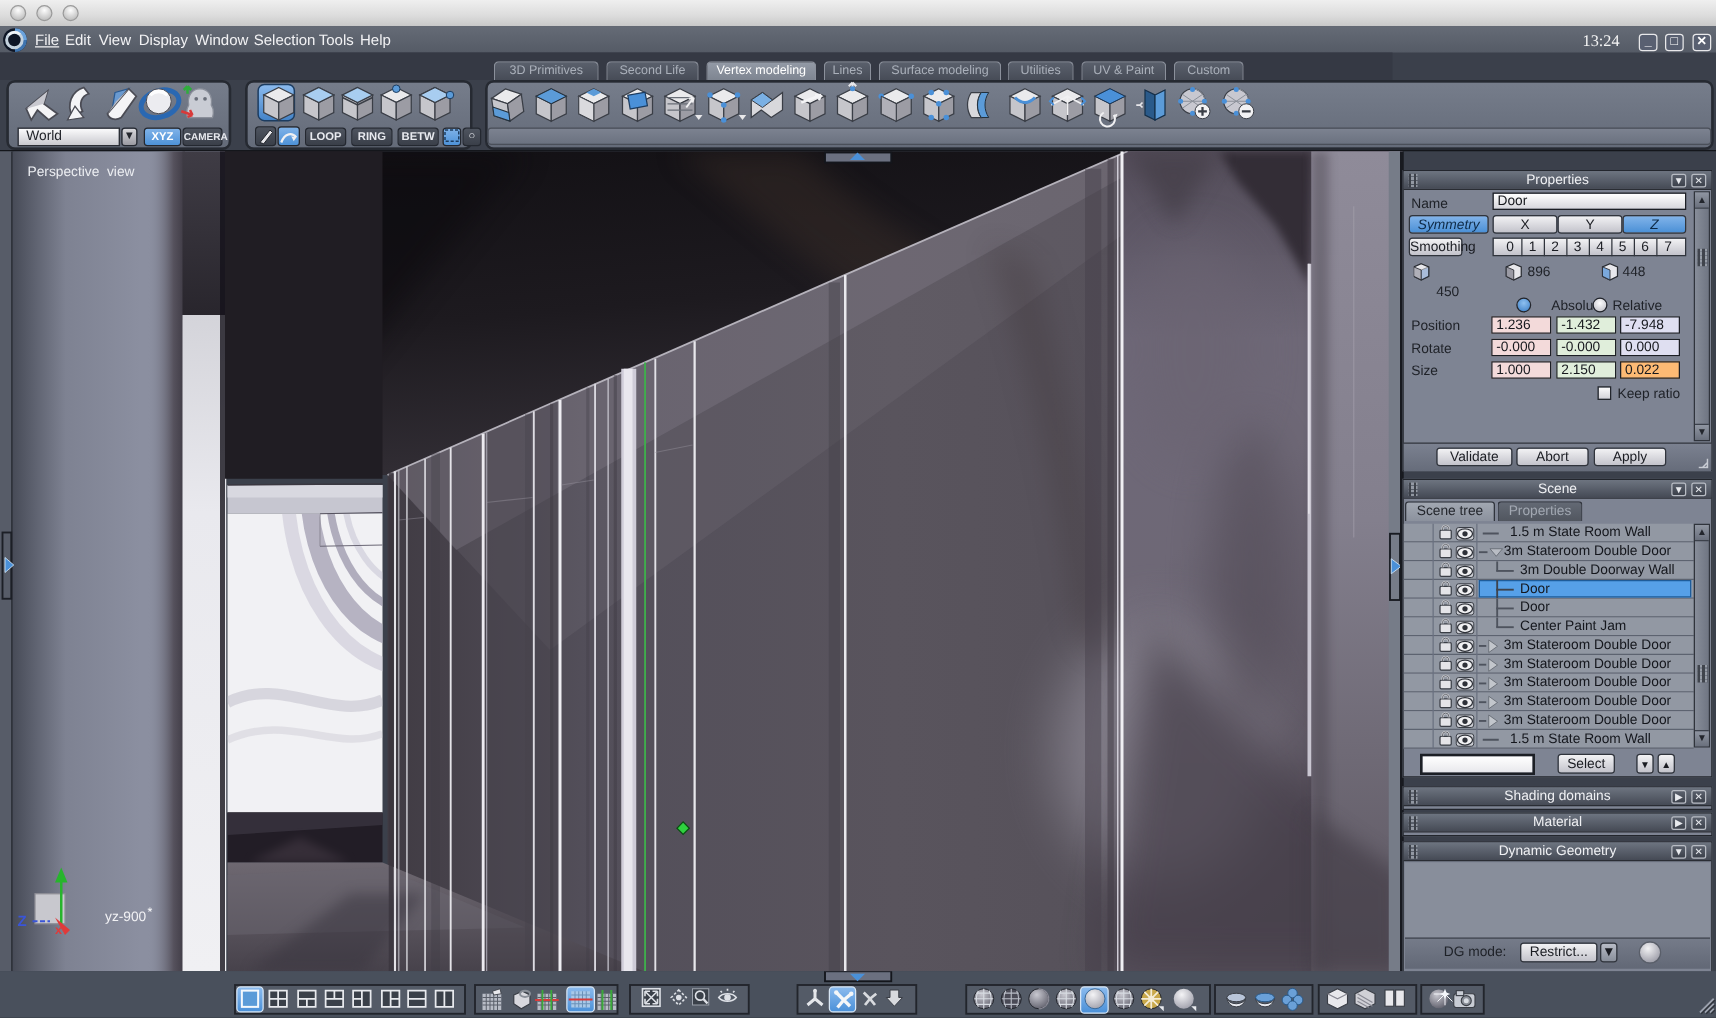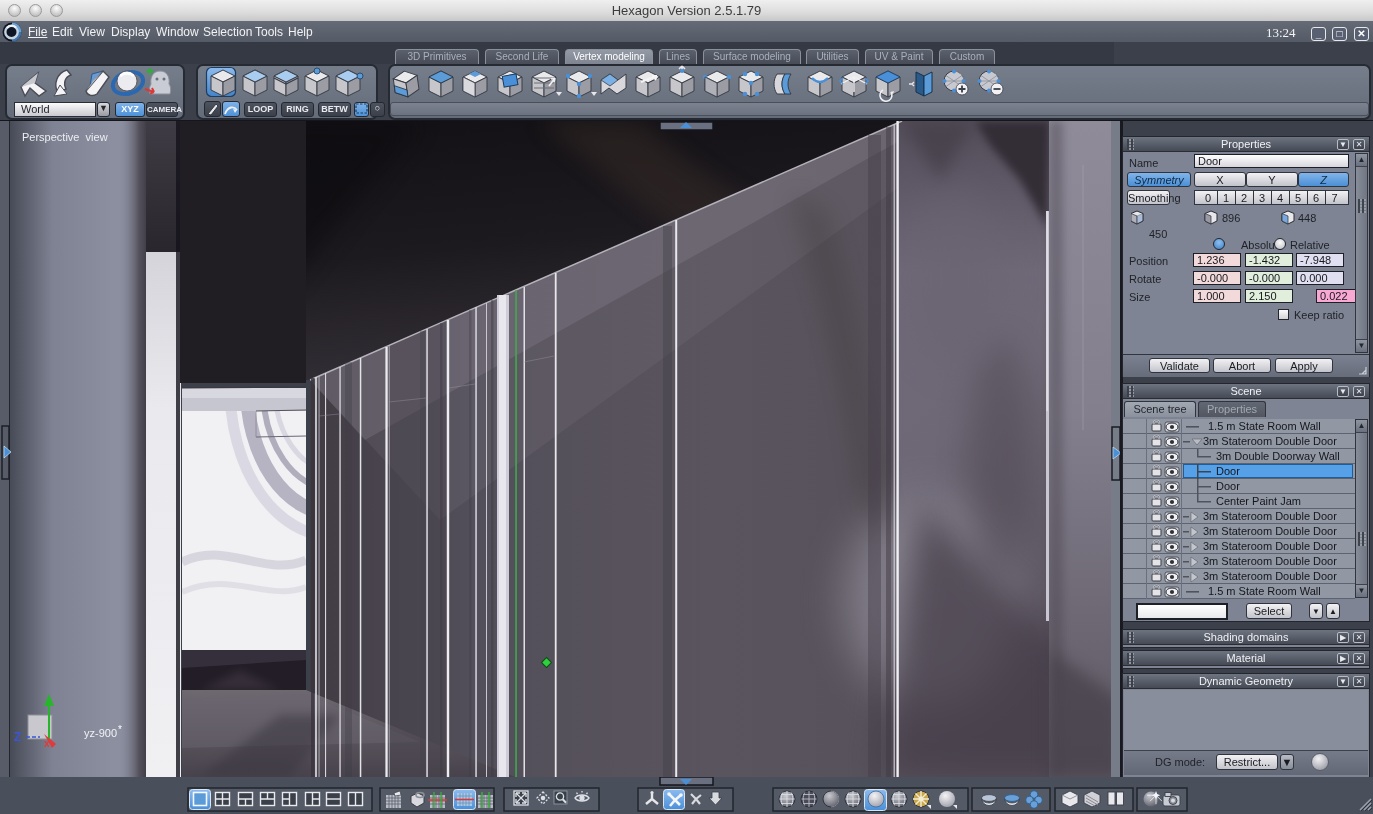--- a/index.html
+++ b/index.html
@@ -75,21 +75,20 @@
 
 #bottombar { left:0; top:777px; width:1373px; height:37px; background:#49505c; }
 </style>
 </head>
 <body>
 
 <div id="titlebar" class="abs">
   <div class="tlight" style="left:8px;"></div>
   <div class="tlight" style="left:29px;"></div>
   <div class="tlight" style="left:50px;"></div>
-  <div id="titletext">Hexagon Version 2.5.1.79</div>
 </div>
 
 <div id="menubar" class="abs">
   <svg class="abs" style="left:2px;top:1px;" width="20" height="20" viewBox="0 0 20 20">
     <circle cx="10" cy="10" r="9.5" fill="#0e1626"></circle>
     <path d="M10 .5 A9.5 9.5 0 0 1 19.5 10 L16 10 A7 7 0 0 0 10 3.5 Z" fill="#6aa2dc"></path>
     <path d="M19.5 10 A9.5 9.5 0 0 1 10 19.5 L10 16 A7 7 0 0 0 16 10 Z" fill="#3f74ae"></path>
     <circle cx="9.5" cy="10" r="6.2" fill="none" stroke="#c4d2de" stroke-width="2.4"></circle>
     <path d="M5 6 A6.2 6.2 0 0 1 14 5.5" fill="none" stroke="#f0f4f8" stroke-width="2"></path>
   </svg>
@@ -572,21 +571,21 @@
   <div class="field" style="left:70px;top:116px;width:48px;background:#f3dada;">1.236</div>
   <div class="field" style="left:122px;top:116px;width:48px;background:#e0eedb;">-1.432</div>
   <div class="field" style="left:173px;top:116px;width:48px;background:#dfdff1;">-7.948</div>
   <div class="plabel" style="left:6px;top:136px;">Rotate</div>
   <div class="field" style="left:70px;top:134px;width:48px;background:#f3dada;">-0.000</div>
   <div class="field" style="left:122px;top:134px;width:48px;background:#e0eedb;">-0.000</div>
   <div class="field" style="left:173px;top:134px;width:48px;background:#dfdff1;">0.000</div>
   <div class="plabel" style="left:6px;top:154px;">Size</div>
   <div class="field" style="left:70px;top:152px;width:48px;background:#f3dada;">1.000</div>
   <div class="field" style="left:122px;top:152px;width:48px;background:#e0eedb;">2.150</div>
-  <div class="field" style="left:173px;top:152px;width:48px;background:#f9a8d4;margin-left:20px;">0.022</div>
+  <div class="field" style="left:173px;top:152px;width:48px;background:#fdba74;">0.022</div>
   <div class="abs" style="left:155px;top:172px;width:11px;height:11px;background:linear-gradient(#fbfbfc,#d2d2d8);border:1px solid #23262d;"></div>
   <div class="plabel" style="left:171px;top:172px;">Keep ratio</div>
 
   <div class="sbar" style="left:232px;top:16px;height:200px;">
     <div class="sarr" style="top:0;">▲</div>
     <div class="sarr" style="bottom:0;border-top:1px solid #3c414b;border-bottom:none;">▼</div>
     <div class="grip" style="left:2px;top:45px;height:14px;width:8px;"></div>
   </div>
 
   <div class="abs" style="left:0px;top:217px;width:246px;height:23px;background:linear-gradient(#7b8190,#666c7a);border-top:1px solid #30343c;"></div>

